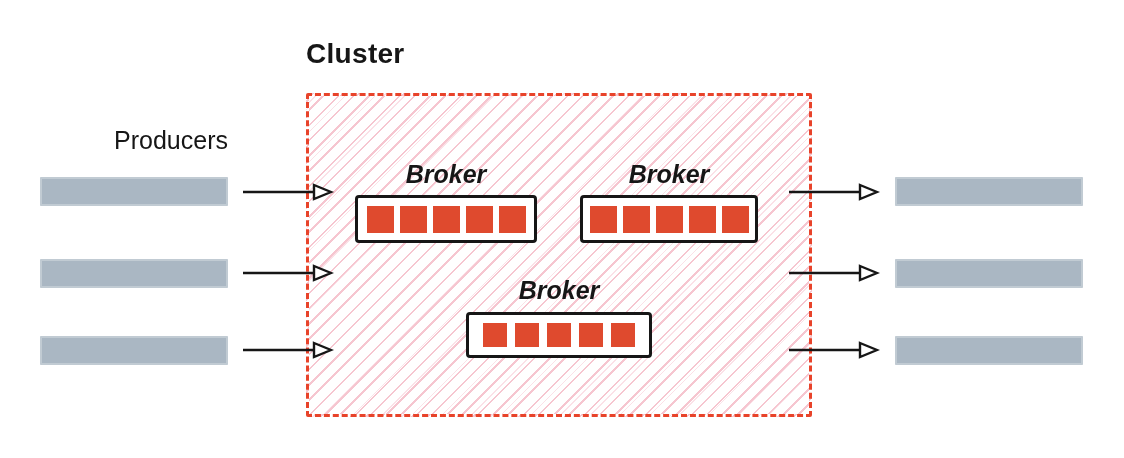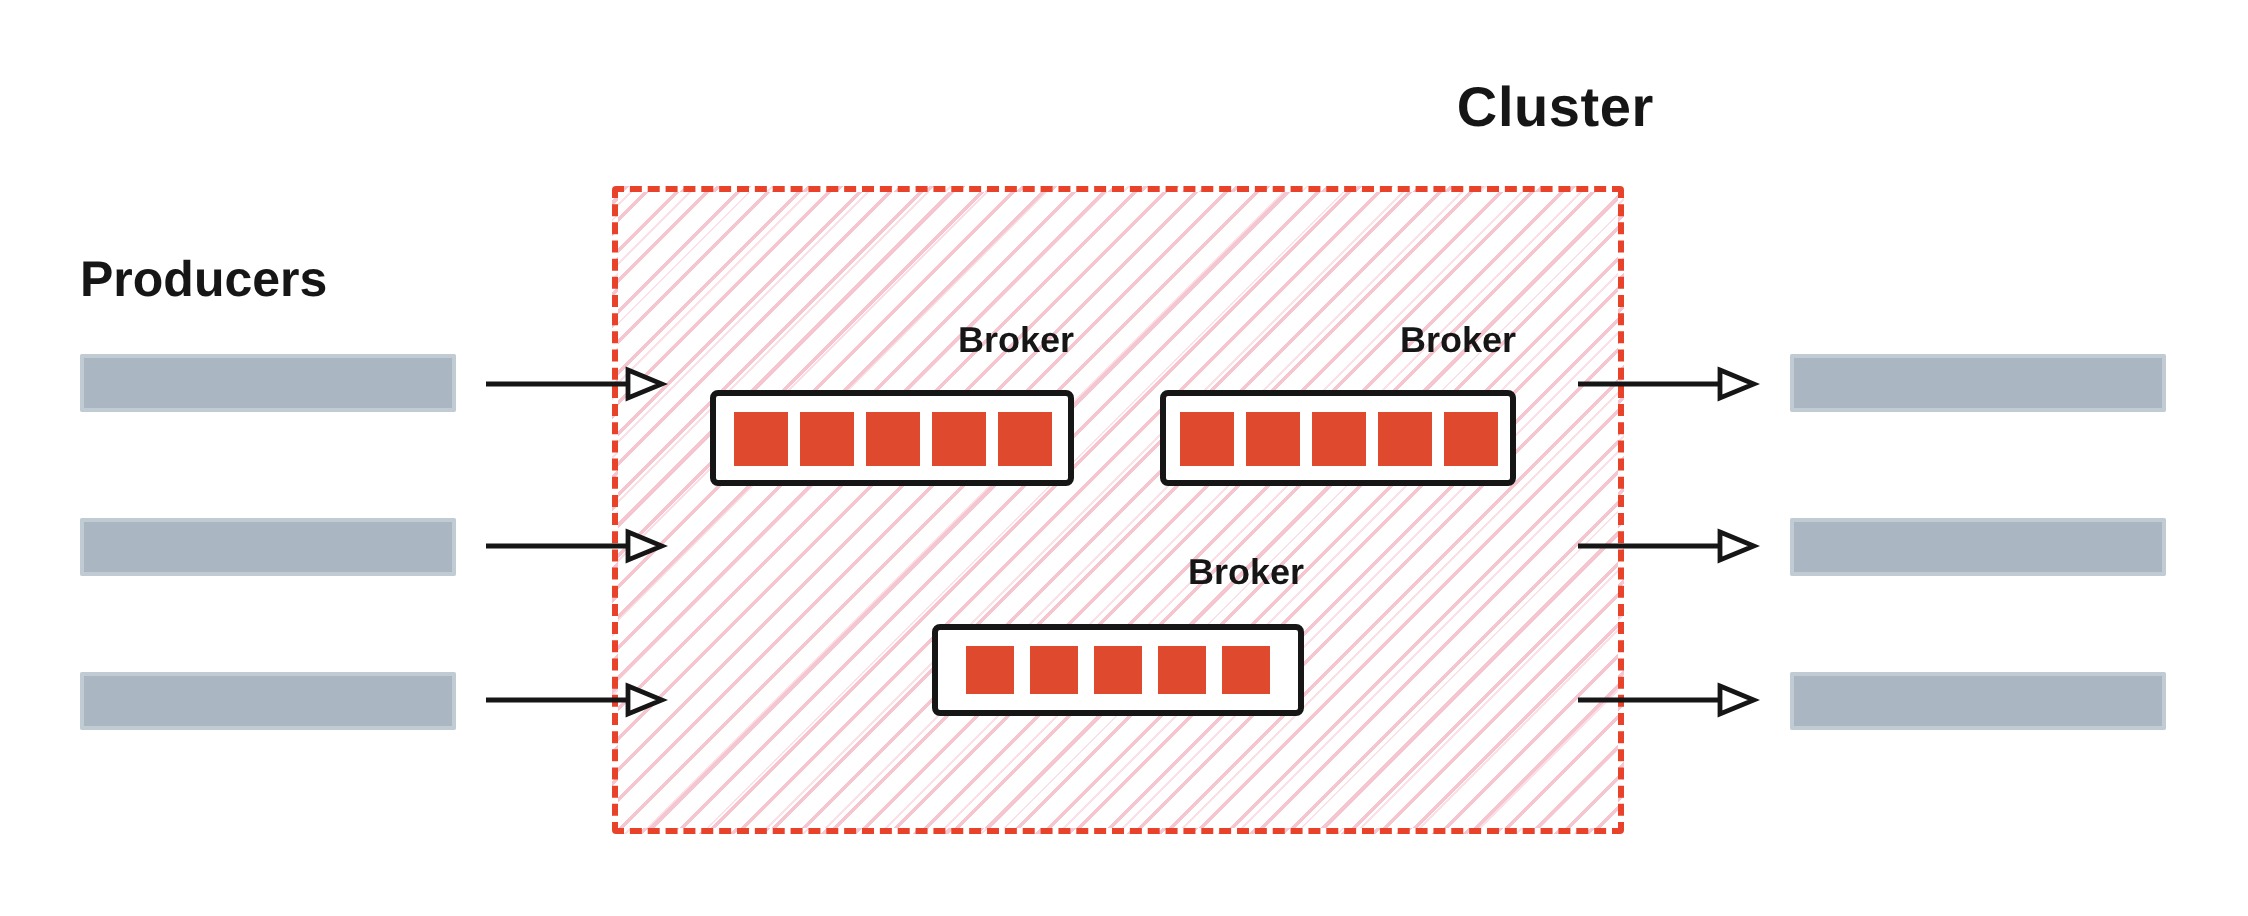--- a/index.html
+++ b/index.html
@@ -18,22 +18,22 @@
   .stage {
     position: relative;
     width: 1124px;
     height: 458px;
     background: #ffffff;
     overflow: hidden;
   }
 
   .diagram-title {
     position: absolute;
-    left: 321px; top: 38px; width: 506px;
-    text-align: right;
+    left: 306px; top: 38px; width: 506px;
+    text-align: left;
     font-size: 28px;
     font-weight: 600;
     letter-spacing: 0.3px;
   }
 
   .cluster-box {
     position: absolute;
     left: 306px; top: 93px;
     width: 506px; height: 324px;
     border: 3px dashed var(--accent);
@@ -44,23 +44,23 @@
         var(--hatch) 9px, var(--hatch) 10.8px),
       repeating-linear-gradient(135deg,
         transparent 0px, transparent 4px,
         var(--hatch_light) 4px, var(--hatch_light) 5px,
         transparent 5px, transparent 21px);
   }
 
   .side-label {
     position: absolute;
     width: 188px;
-    text-align: left;
+    text-align: right;
     font-size: 25px;
-    font-weight: 700;
+    font-weight: 400;
   }
   .producers-label { left: 40px; top: 126px; }
   .consumers-label { left: 895px; top: 126px; }
 
   .bar {
     position: absolute;
     width: 188px; height: 29px;
     background: var(--bar);
     box-shadow: inset 0 0 0 2px rgba(255,255,255,0.28);
     border-radius: 1px;
@@ -79,23 +79,24 @@
   }
   .arrow.l1 { left: 242px; top: 181px; }
   .arrow.l2 { left: 242px; top: 262px; }
   .arrow.l3 { left: 242px; top: 339px; }
   .arrow.r1 { left: 788px; top: 181px; }
   .arrow.r2 { left: 788px; top: 262px; }
   .arrow.r3 { left: 788px; top: 339px; }
 
   .broker-label {
     position: absolute;
-    text-align: right;
-    font-size: 18px;
+    text-align: center;
+    font-size: 25px;
     font-weight: 600;
+    font-style: italic;
   }
   .broker-label.b1 { left: 355px; top: 160px; width: 182px; }
   .broker-label.b2 { left: 580px; top: 160px; width: 178px; }
   .broker-label.b3 { left: 466px; top: 276px; width: 186px; }
 
   .broker-card {
     position: absolute;
     background: var(--card_bg);
     border: 3px solid var(--ink);
     border-radius: 4px;

